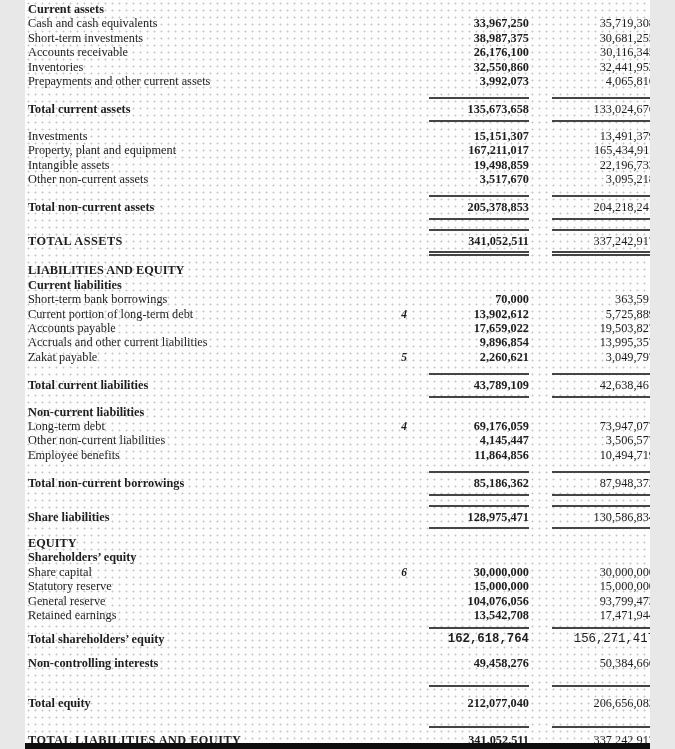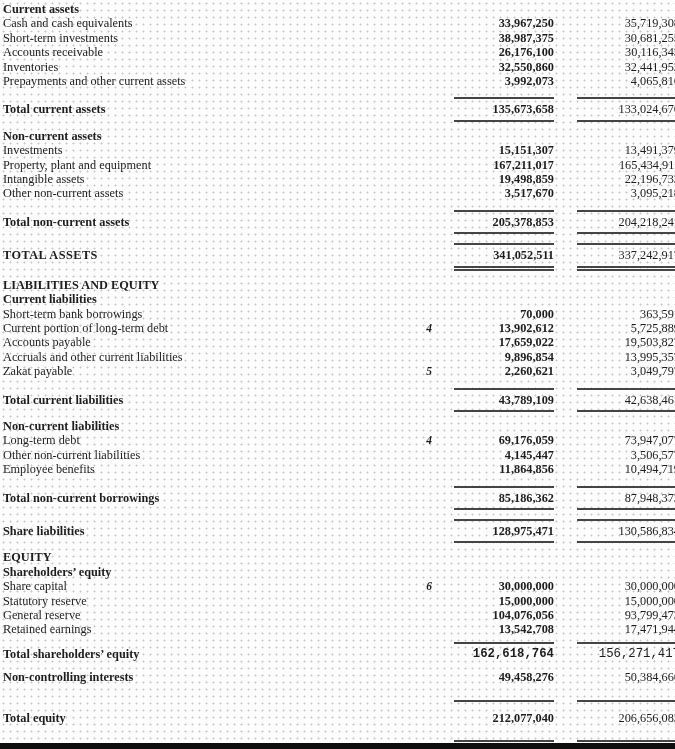--- a/index.html
+++ b/index.html
@@ -2,21 +2,21 @@
 <html><head>
 <meta charset="utf-8">
 <style>
   :root{
     --ink:#1e1e1e;
     --rule:#454545;
   }
   html,body{margin:0;padding:0;background:#e8e8e8;}
   .page{
     position:relative;
-    width:675px;height:749px;
+    width:625px;height:749px;
     margin:0 auto;
     overflow:hidden;
     box-sizing:border-box;
     padding:2px 0 0 3px;
     background-color:#fdfdfd;
     background-image:radial-gradient(circle, #c6c6c6 0.8px, rgba(0,0,0,0) 1.2px);
     background-size:7px 7px;
     font-family:"Liberation Serif","DejaVu Serif",serif;
     font-size:12.3px;
     line-height:14.4px;
@@ -91,26 +91,20 @@
         <div class="c-note"></div>
         <div class="c-val c1">3,992,073</div>
         <div class="c-val c2">4,065,816</div>
       </div>
       <div class="row sub">
         <div class="c-label">Total current assets</div>
         <div class="c-note"></div>
         <div class="c-val c1">135,673,658</div>
         <div class="c-val c2">133,024,676</div>
       </div>
-      <div class="row header">
-        <div class="c-label">Non-current assets</div>
-        <div class="c-note"></div>
-        <div class="c-val c1"></div>
-        <div class="c-val c2"></div>
-      </div>
       <div class="row item">
         <div class="c-label">Investments</div>
         <div class="c-note"></div>
         <div class="c-val c1">15,151,307</div>
         <div class="c-val c2">13,491,379</div>
       </div>
       <div class="row item">
         <div class="c-label">Property, plant and equipment</div>
         <div class="c-note"></div>
         <div class="c-val c1">167,211,017</div>

